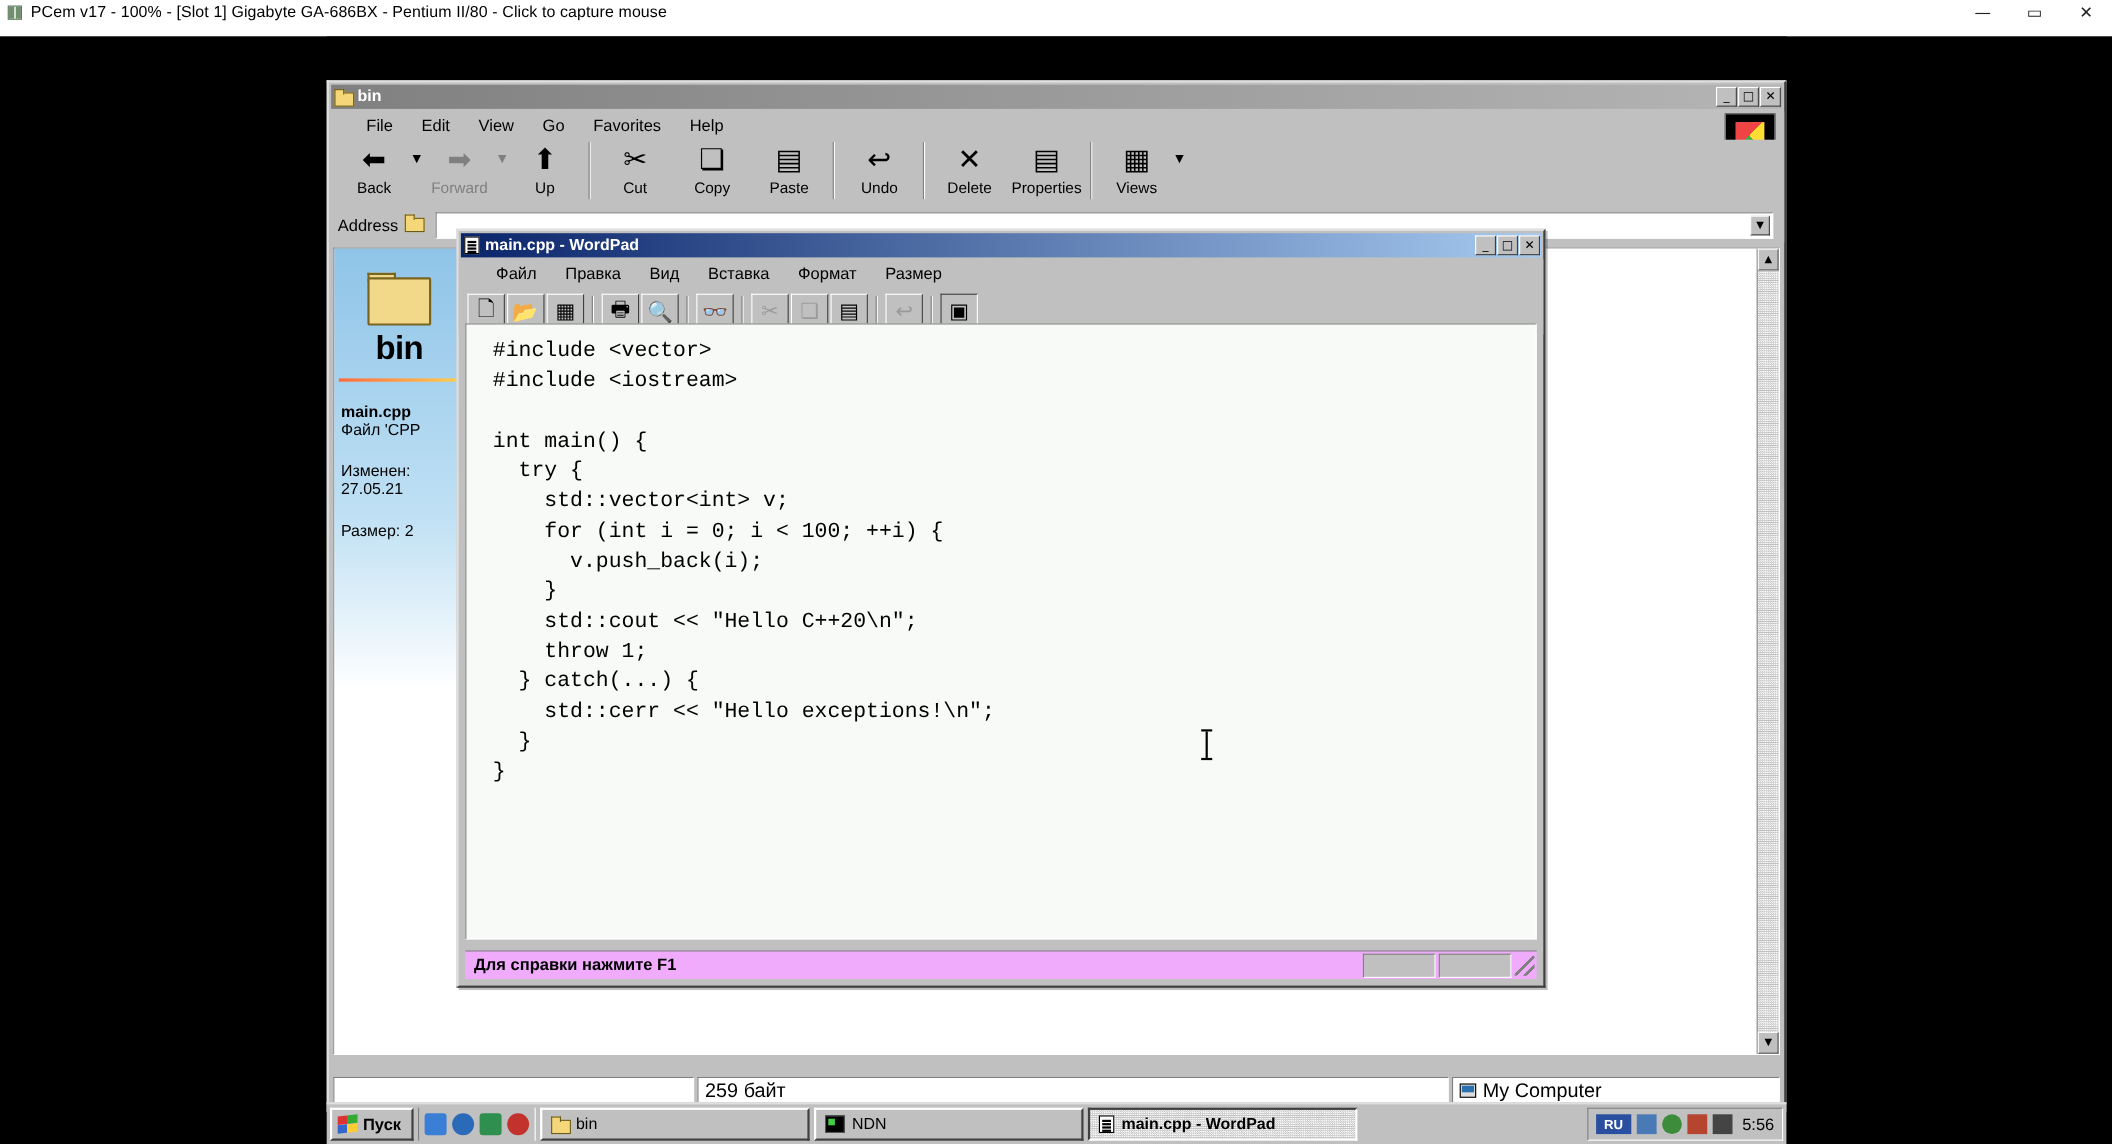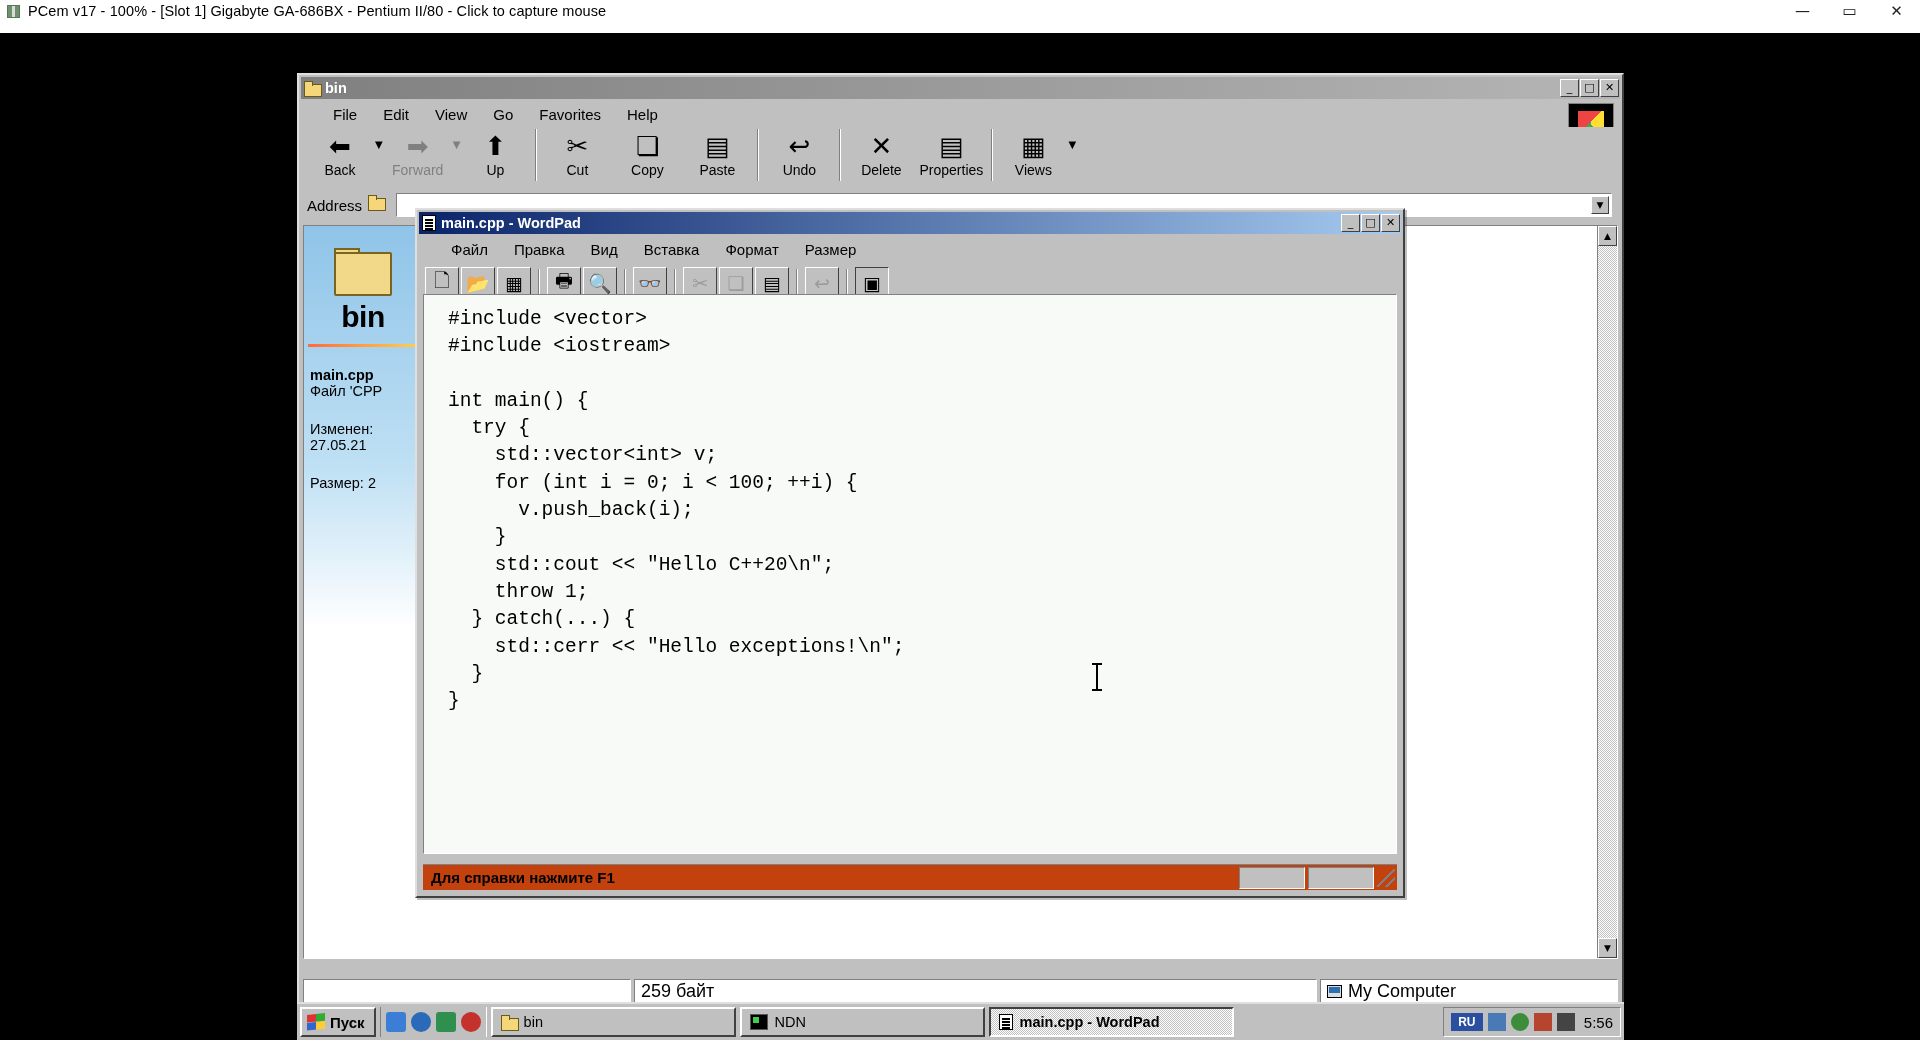--- a/index.html
+++ b/index.html
@@ -319,21 +319,21 @@
     background: #000;
   }
   #wp-caret::before, #wp-caret::after {
     content:""; position:absolute; left:-4px; width:10px; height:2px; background:#000;
   }
   #wp-caret::before { top:-2px; }
   #wp-caret::after  { bottom:-2px; }
 
   #wp-status {
     position: absolute; left: 6px; right: 6px; bottom: 6px; height: 26px;
-    background: #c2410c; display: flex; align-items: center;
+    background: #f0abfc; display: flex; align-items: center;
     border-top: 1.5px solid #808080;
   }
   #wp-status .wst { font-size: 15px; font-weight: bold; color:#000; padding-left:8px; }
   #wp-status .wspane {
     width: 66px; height: 22px; margin-right: 3px; background:#c0c0c0;
     border-top: 1.5px solid #808080; border-left: 1.5px solid #808080;
     border-right: 1.5px solid #fff; border-bottom: 1.5px solid #fff;
   }
   #wp-status .wsgrip {
     width: 18px; height: 18px; margin-left:auto; margin-right:2px;

